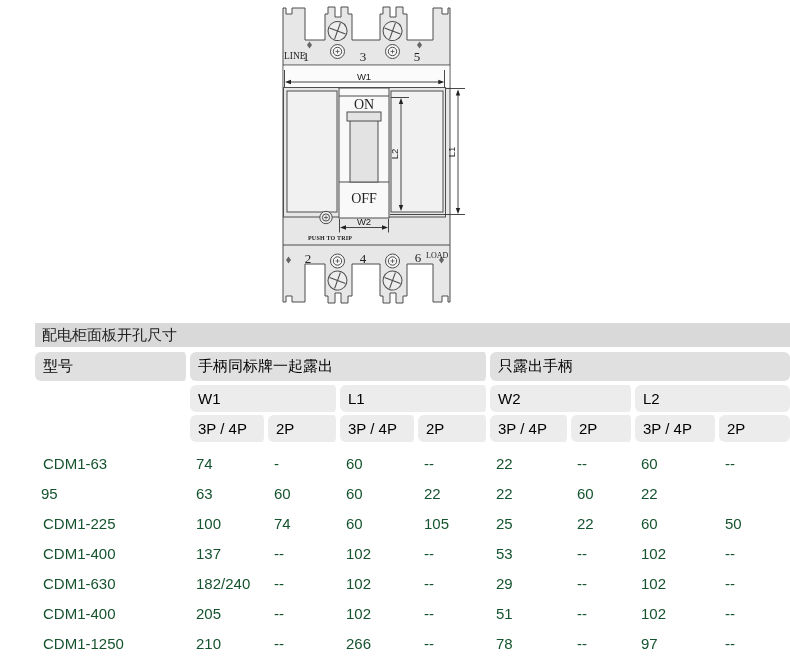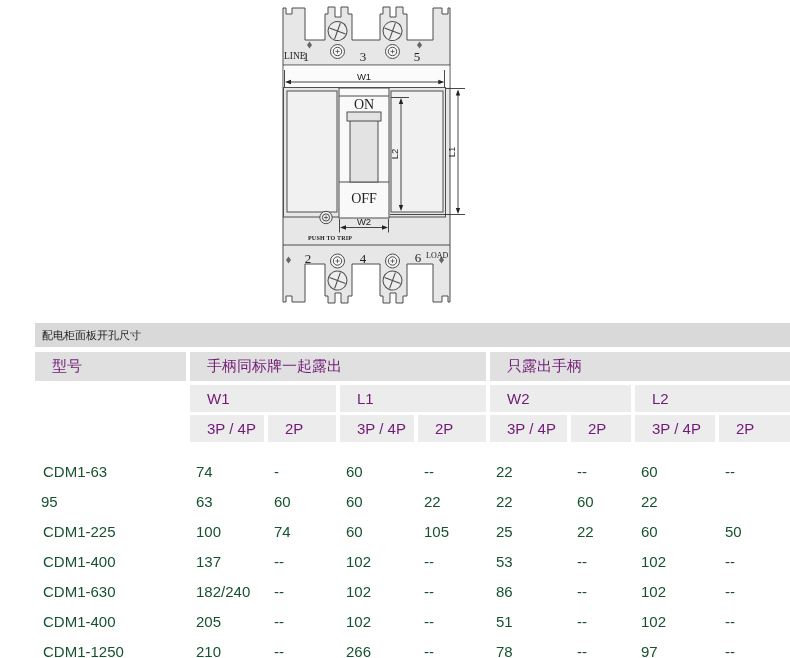--- a/index.html
+++ b/index.html
@@ -8,27 +8,27 @@
 
   
   .diagram{position:absolute;left:275px;top:0;width:205px;height:316px;}
   .diagram text{fill:#222;}
   .serif{font-family:"Liberation Serif",serif;}
   .dimlbl{font-family:"Liberation Sans",sans-serif;font-size:9.5px;fill:#111;}
 
   
   .tbl{position:absolute;left:35px;top:323px;width:755px;border-bottom:2px solid #8f8f8f;}
   .t-title{height:24px;line-height:24px;background:#d9d9d9;padding-left:7px;
-           font-size:11px;color:#1f1f1f;margin-bottom:5px;}
+           font-size:15px;color:#1f1f1f;margin-bottom:5px;}
   .hrow{display:grid;grid-template-columns:155px 78px 72px 78px 72px 81px 64px 84px 71px;}
   .hrow2{margin-bottom:4px;}
   .hrow3{margin-bottom:3px;}
-  .hrow4{margin-bottom:14px;}
+  .hrow4{margin-bottom:6px;}
   .hc{background:#e0e0e0;border-right:4px solid #fff;height:29px;display:flex;align-items:center;
-      padding-left:17px;font-size:15px;color:#701a75;box-sizing:border-box;}
+      padding-left:8px;font-size:15px;color:#000000;box-sizing:border-box;border-radius:6px;}
   .hrow3 .hc,.hrow4 .hc{background:#ececec;height:27px;}
   .hc.blank{background:transparent;border-right:none;}
   .hc.last{border-right:none;}
   .g1{grid-column:2/6;text-align:center;} .g2{grid-column:6/10;}
   .d1{grid-column:2/4;} .d2{grid-column:4/6;} .d3{grid-column:6/8;} .d4{grid-column:8/10;}
   .drow{display:grid;grid-template-columns:155px 78px 72px 78px 72px 81px 64px 84px 71px;
         height:30px;align-items:center;font-size:15px;color:#14532d;}
   .td{padding-left:6px;}
   .td-model{padding-left:8px;}
 </style>
@@ -247,21 +247,21 @@
     <div class="td">102</div>
     <div class="td">--</div>
   </div>
 
   <div class="drow">
     <div class="td td-model">CDM1-630</div>
     <div class="td">182/240</div>
     <div class="td">--</div>
     <div class="td">102</div>
     <div class="td">--</div>
-    <div class="td">86</div>
+    <div class="td">29</div>
     <div class="td">--</div>
     <div class="td">102</div>
     <div class="td">--</div>
   </div>
 
   <div class="drow">
     <div class="td td-model">CDM1-400</div>
     <div class="td">205</div>
     <div class="td">--</div>
     <div class="td">102</div>

